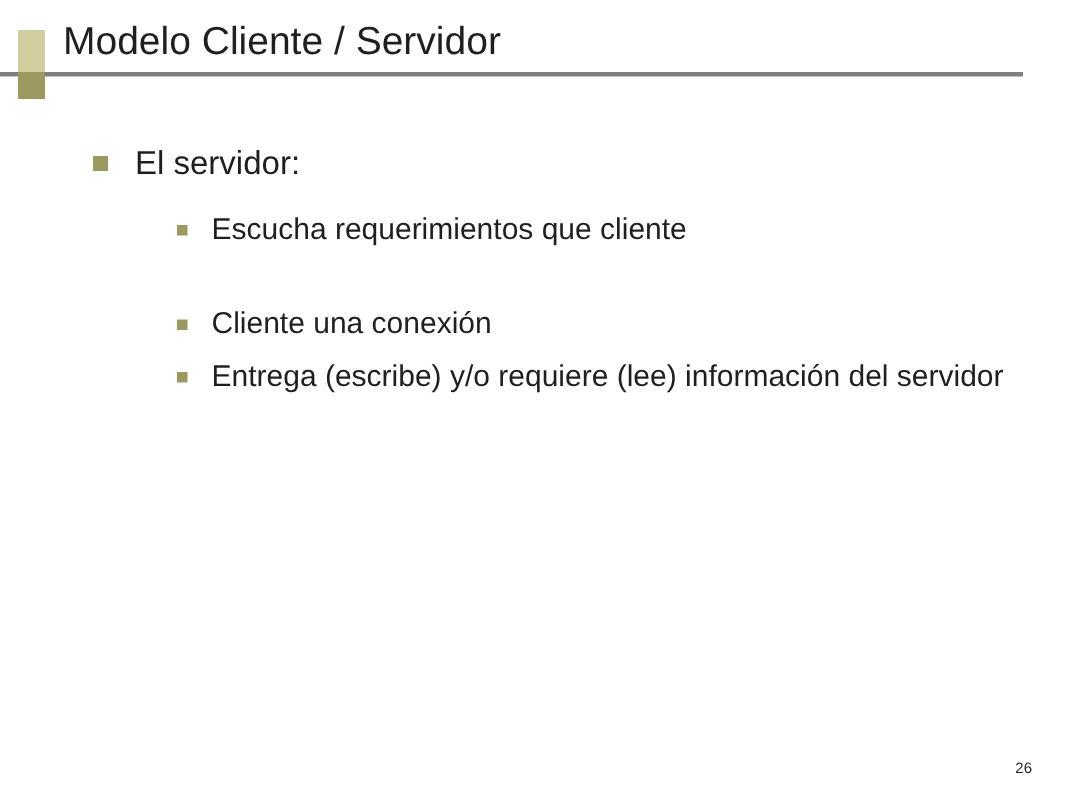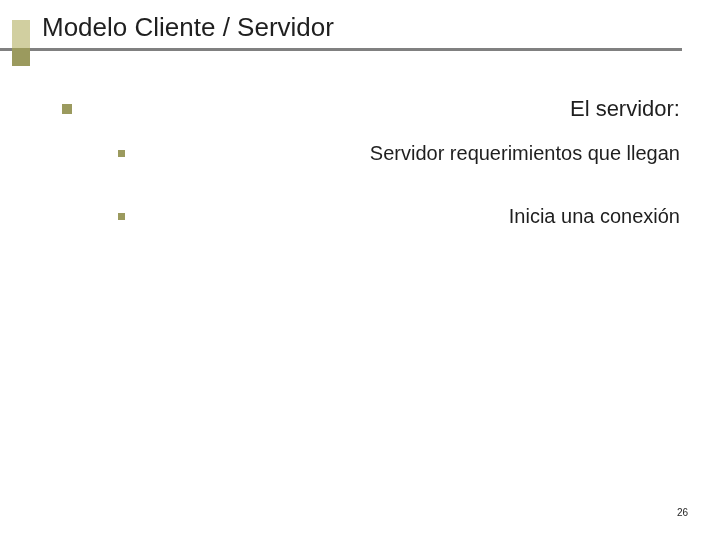--- a/index.html
+++ b/index.html
@@ -51,21 +51,20 @@
     white-space: nowrap;
   }
   .content {
     position: absolute;
     top: 88px;
     left: 62px;
     right: 40px;
     font-size: 22px;
     color: #1f1f1f;
     line-height: 1.35;
-    text-align: right;
   }
   .lvl1 {
     display: flex;
     align-items: flex-start;
     margin-top: 6px;
     margin-bottom: 16px;
   }
   .lvl2 {
     display: flex;
     align-items: flex-start;
@@ -112,25 +111,29 @@
 </div>
 
 <div class="content">
 
   <div class="lvl1">
     <span class="bullet-lg"></span>
     <span class="txt">El servidor:</span>
   </div>
   <div class="lvl2">
     <span class="bullet-sm"></span>
-    <span class="txt">Servidor requerimientos que llegan</span>
+    <span class="txt">Escucha requerimientos que cliente</span>
   </div>
 
   <div class="section-gap"></div>
 
   <div class="lvl2">
     <span class="bullet-sm"></span>
-    <span class="txt">Inicia una conexión</span>
+    <span class="txt">Cliente una conexión</span>
+  </div>
+  <div class="lvl2">
+    <span class="bullet-sm"></span>
+    <span class="txt">Entrega (escribe) y/o requiere (lee) información del servidor</span>
   </div>
 
 </div>
 
 <div class="page-number">26</div>
 
 </body></html>

